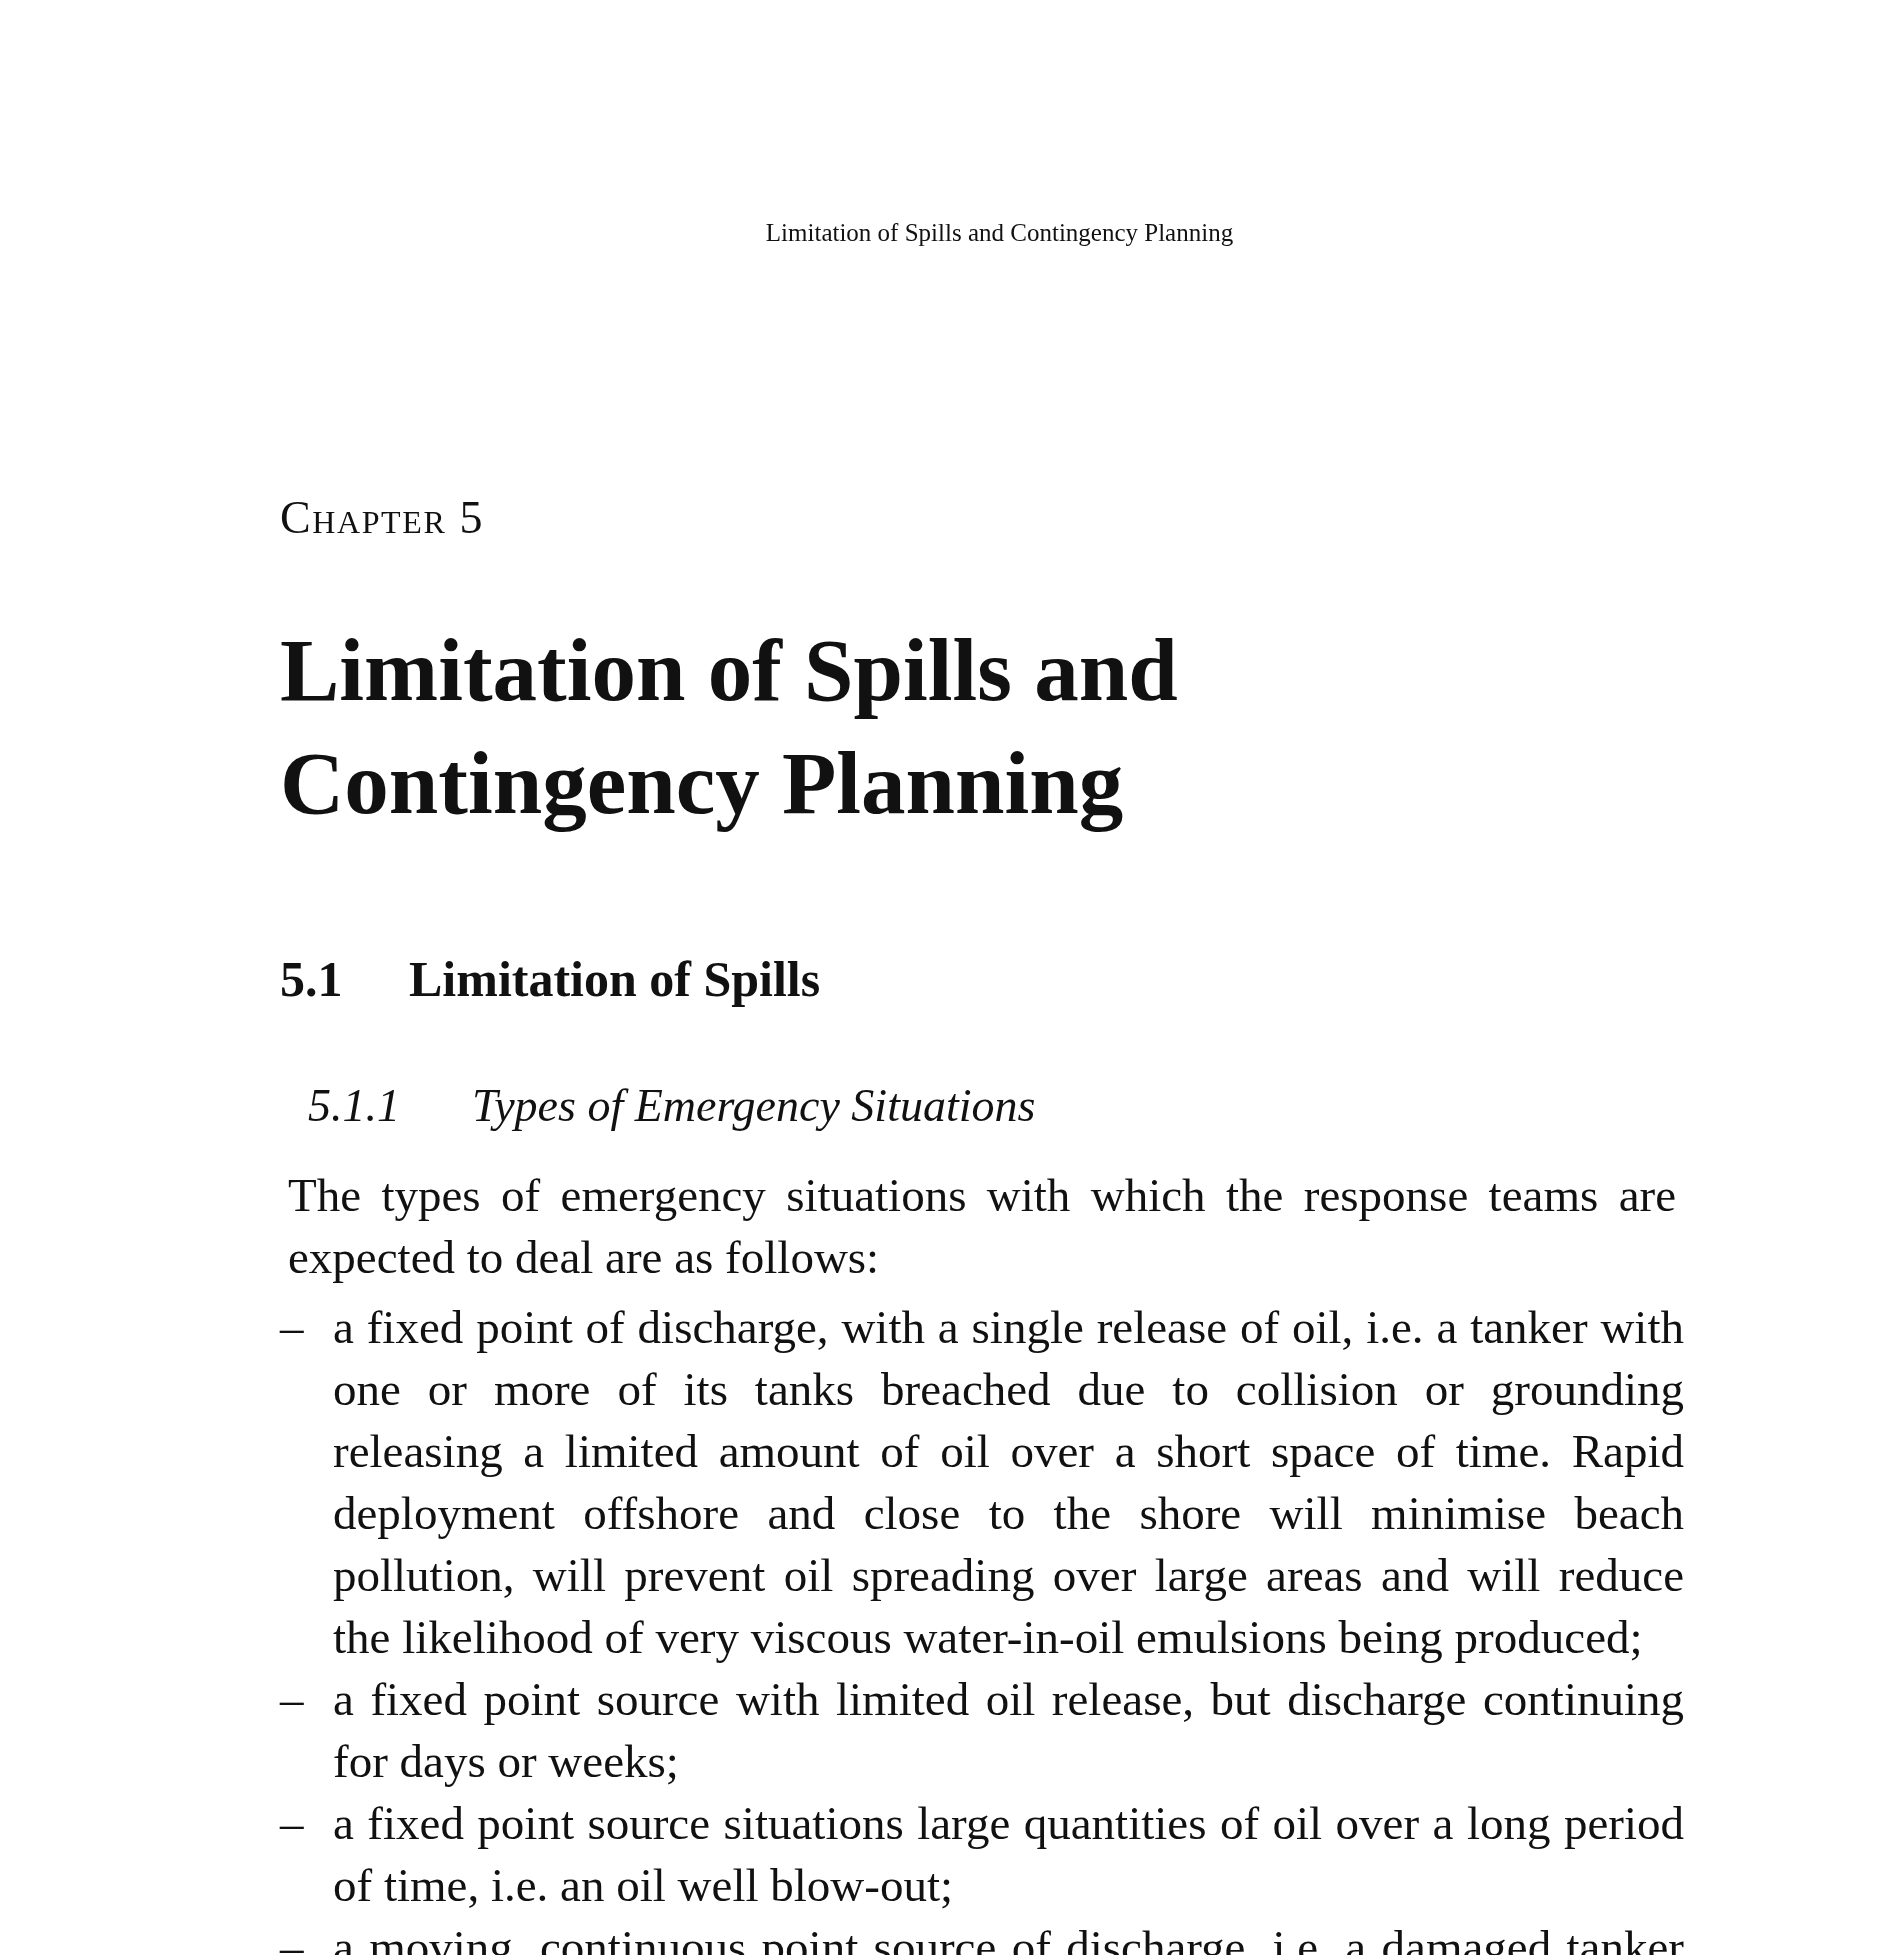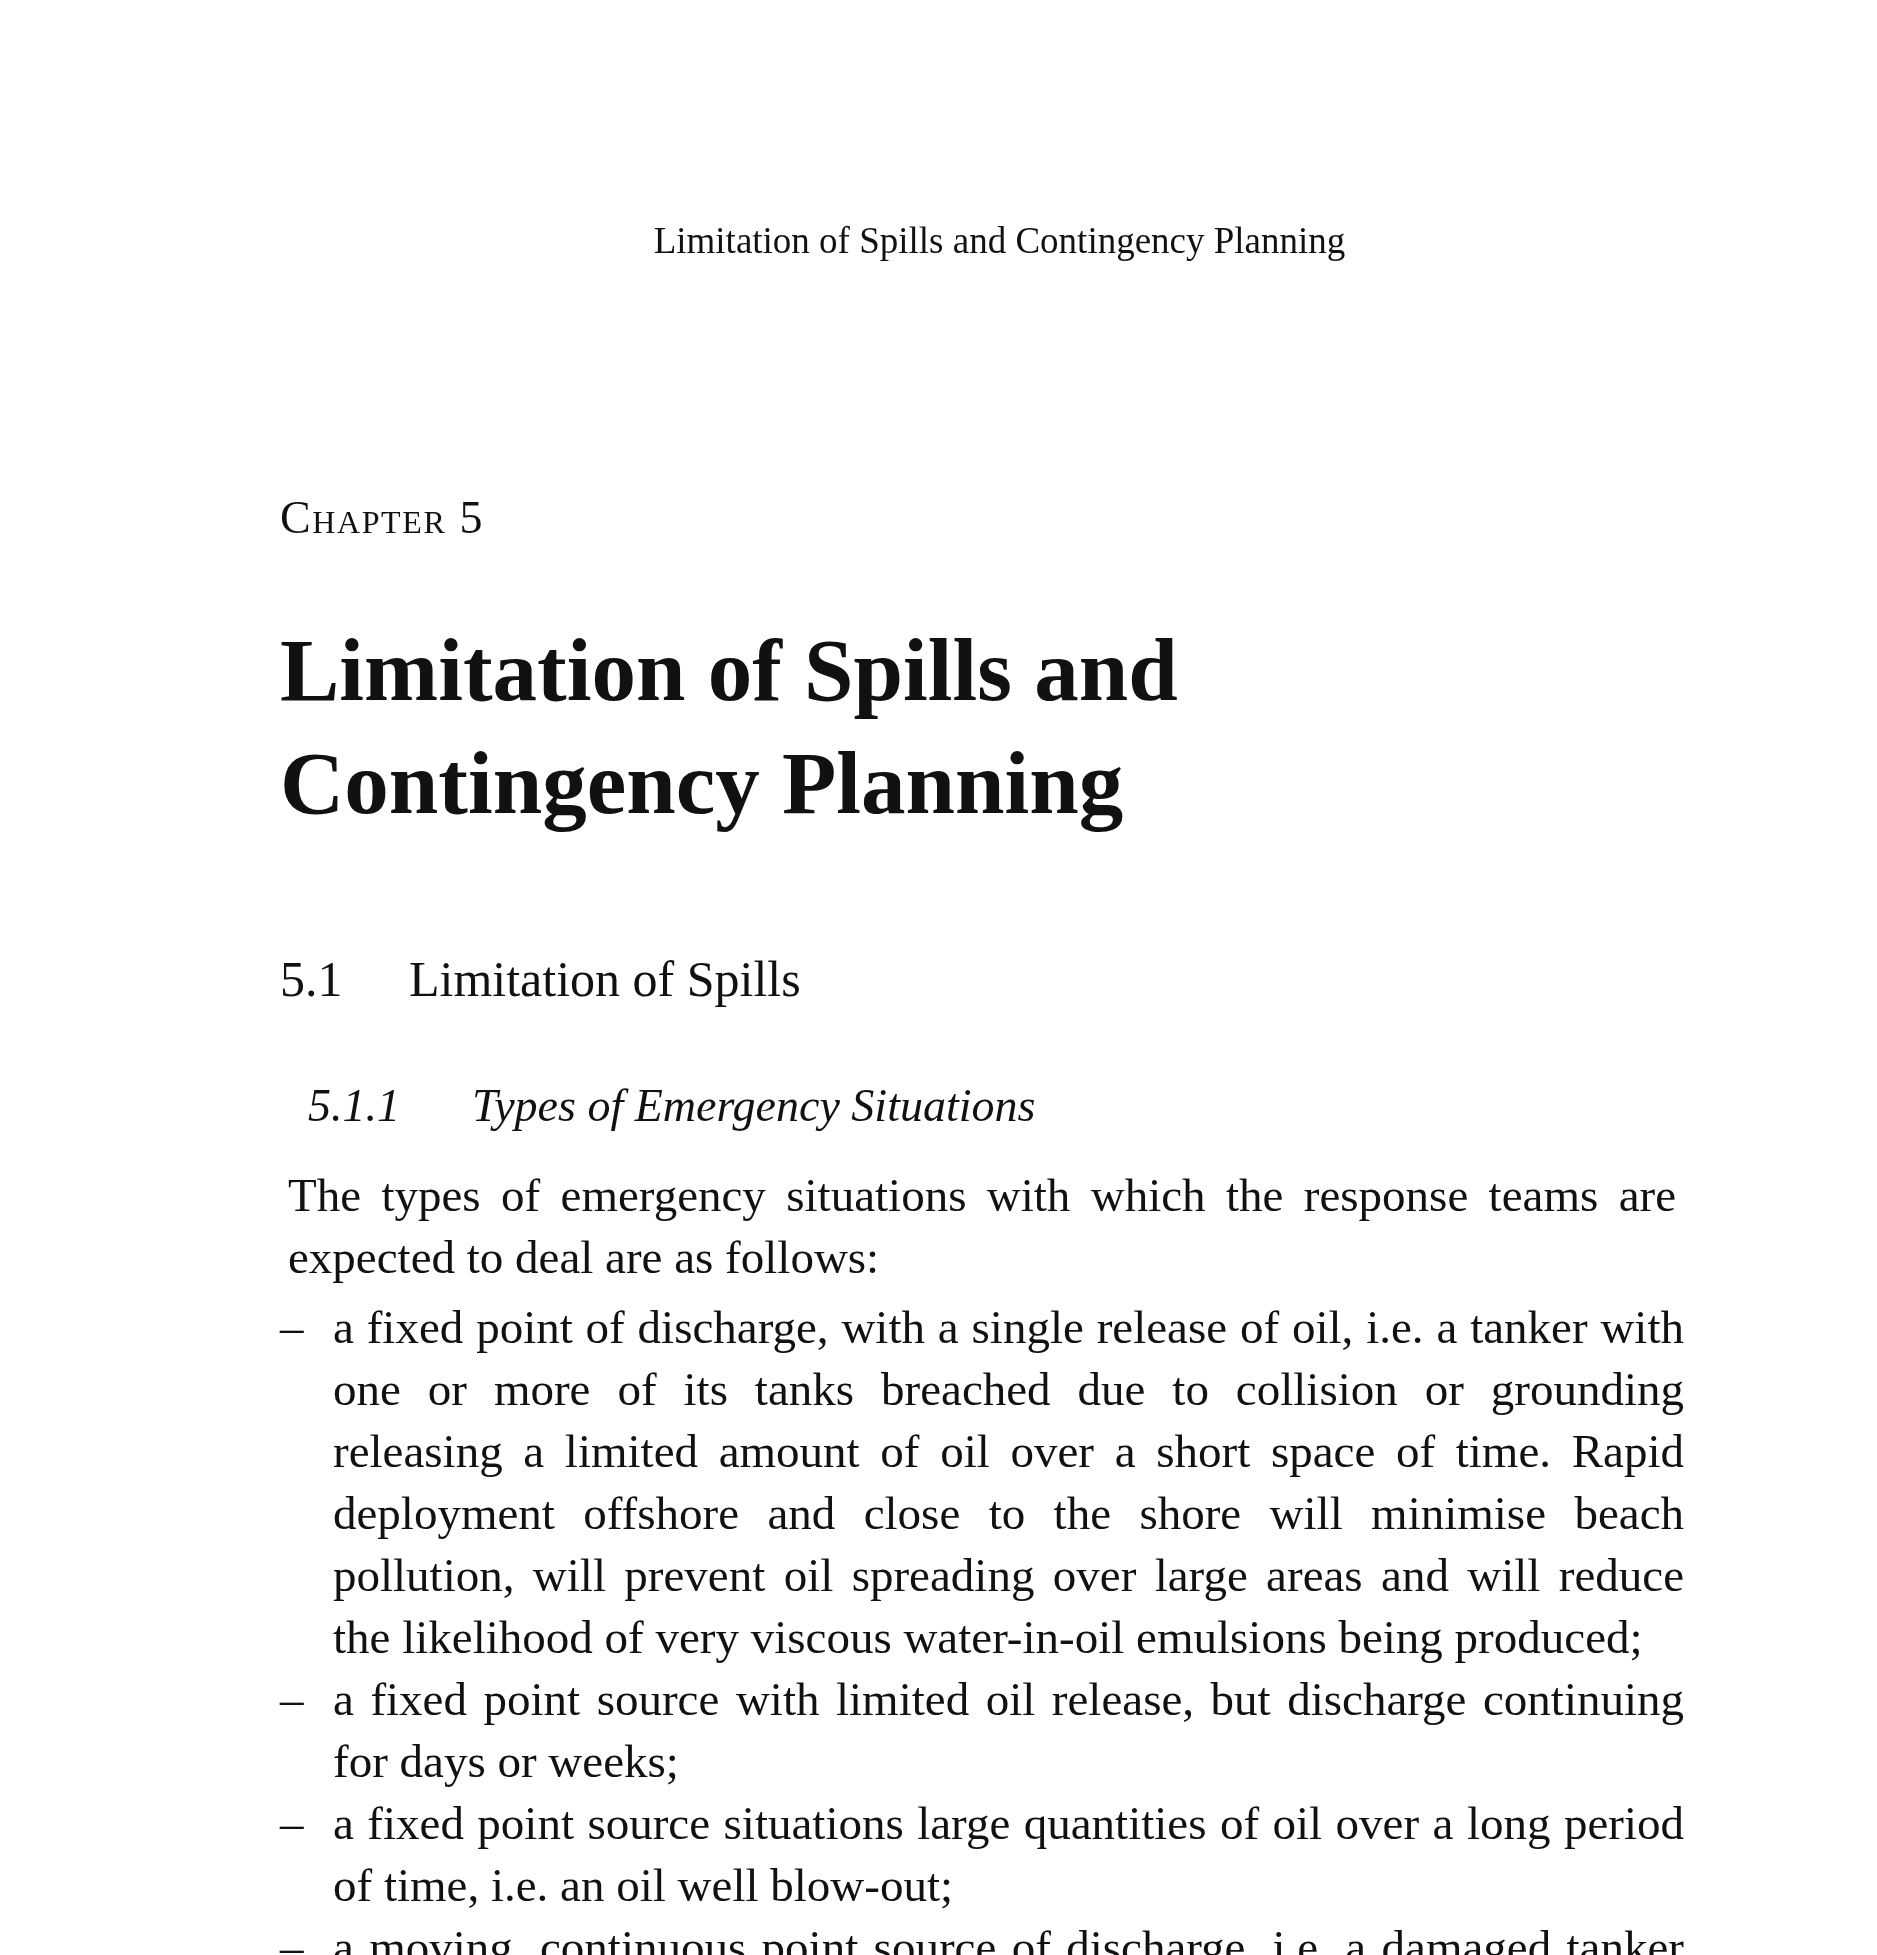--- a/index.html
+++ b/index.html
@@ -1,22 +1,22 @@
 <!DOCTYPE html>
 <html style="font-size:6.3px"><head>
 <meta charset="utf-8">
 <style>
   html, body { margin: 0; padding: 0; background: #ffffff; }
   body { width: 1877px; height: 2894px; position: relative; overflow: hidden;
          font-family: "Liberation Serif", "DejaVu Serif", serif; color: #111; }
   .abs { position: absolute; }
-  .running-header { top: 219px; left: 622px; width: 755px; font-size: 37px; text-align: center; }
+  .running-header { top: 219px; left: 622px; width: 755px; font-size: 25px; text-align: center; }
   .chapter-label { top: 491px; left: 280px; font-size: 46px; font-variant: small-caps; letter-spacing: 1.6px; }
   .chapter-title { top: 614px; left: 280px; font-size: 89px; font-weight: bold; line-height: 113px; }
-  .section-h { top: 950px; left: 280px; font-size: 50px; font-weight: normal; }
+  .section-h { top: 950px; left: 280px; font-size: 50px; font-weight: bold; }
   .section-h .num { display: inline-block; width: 129px; }
   .subsection-h { top: 1079px; left: 280px; font-size: 46px; font-style: italic; }
   .subsection-h .num { display: inline-block; width: 164px; margin-left: 28px; }
   .body { top: 1156px; left: 280px; width: 1404px; font-size: 47px; line-height: 62px; }
   .body p { margin: 8px; text-align: justify; text-align-last: left; }
   .body ul { list-style: none; margin: 0; padding: 0; }
   .body li { position: relative; padding-left: 53px; text-align: justify; text-align-last: left; }
   .body li .dash { position: absolute; left: 0; top: 0; }
 </style>
 </head>

